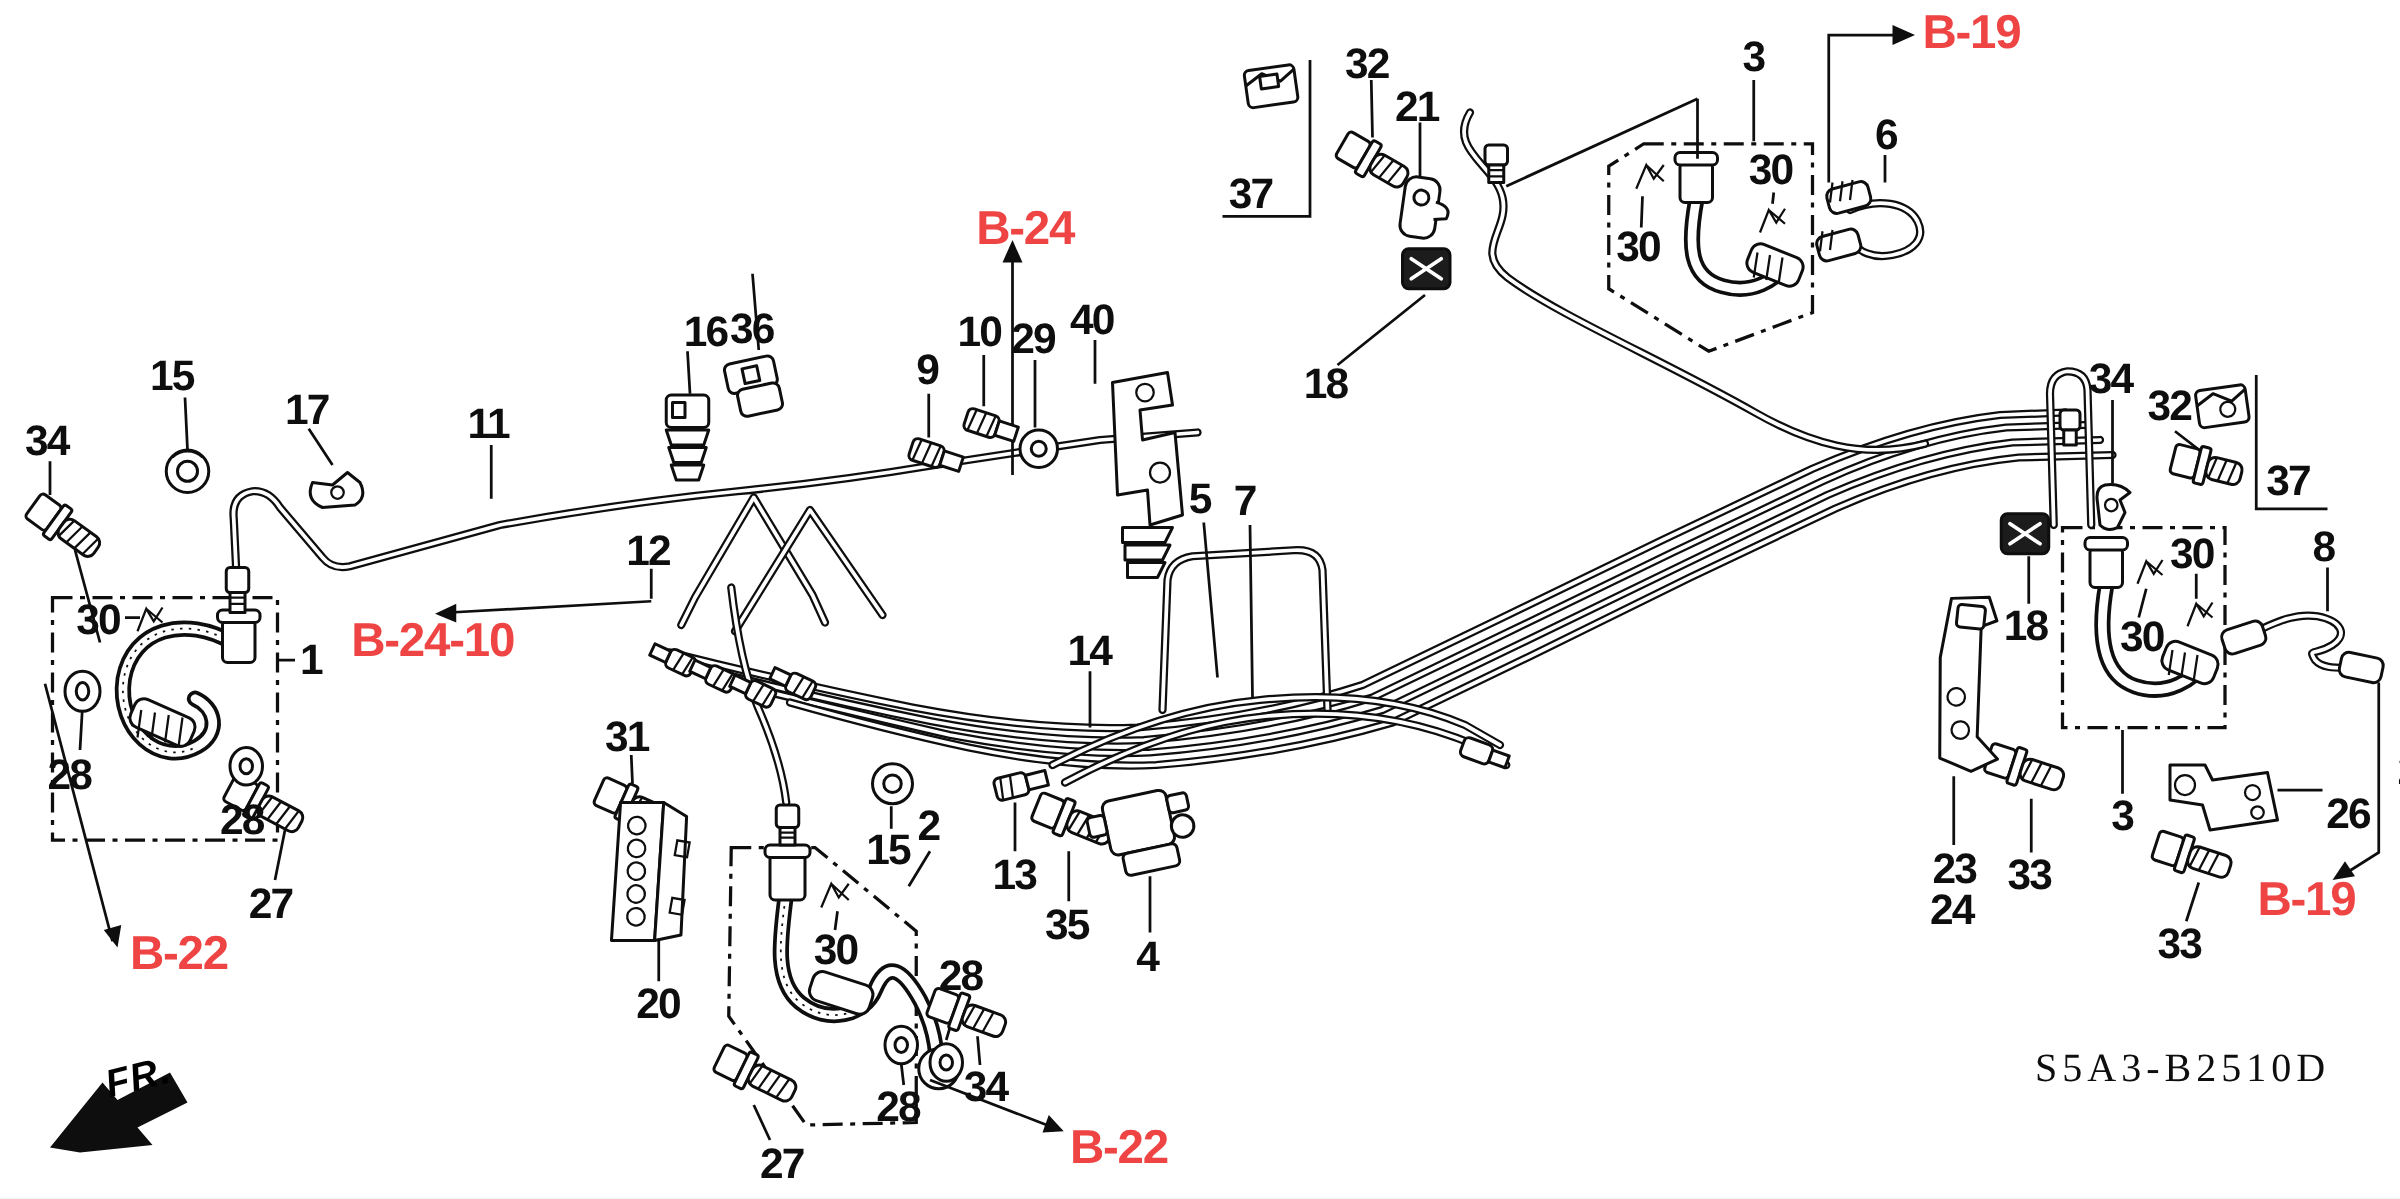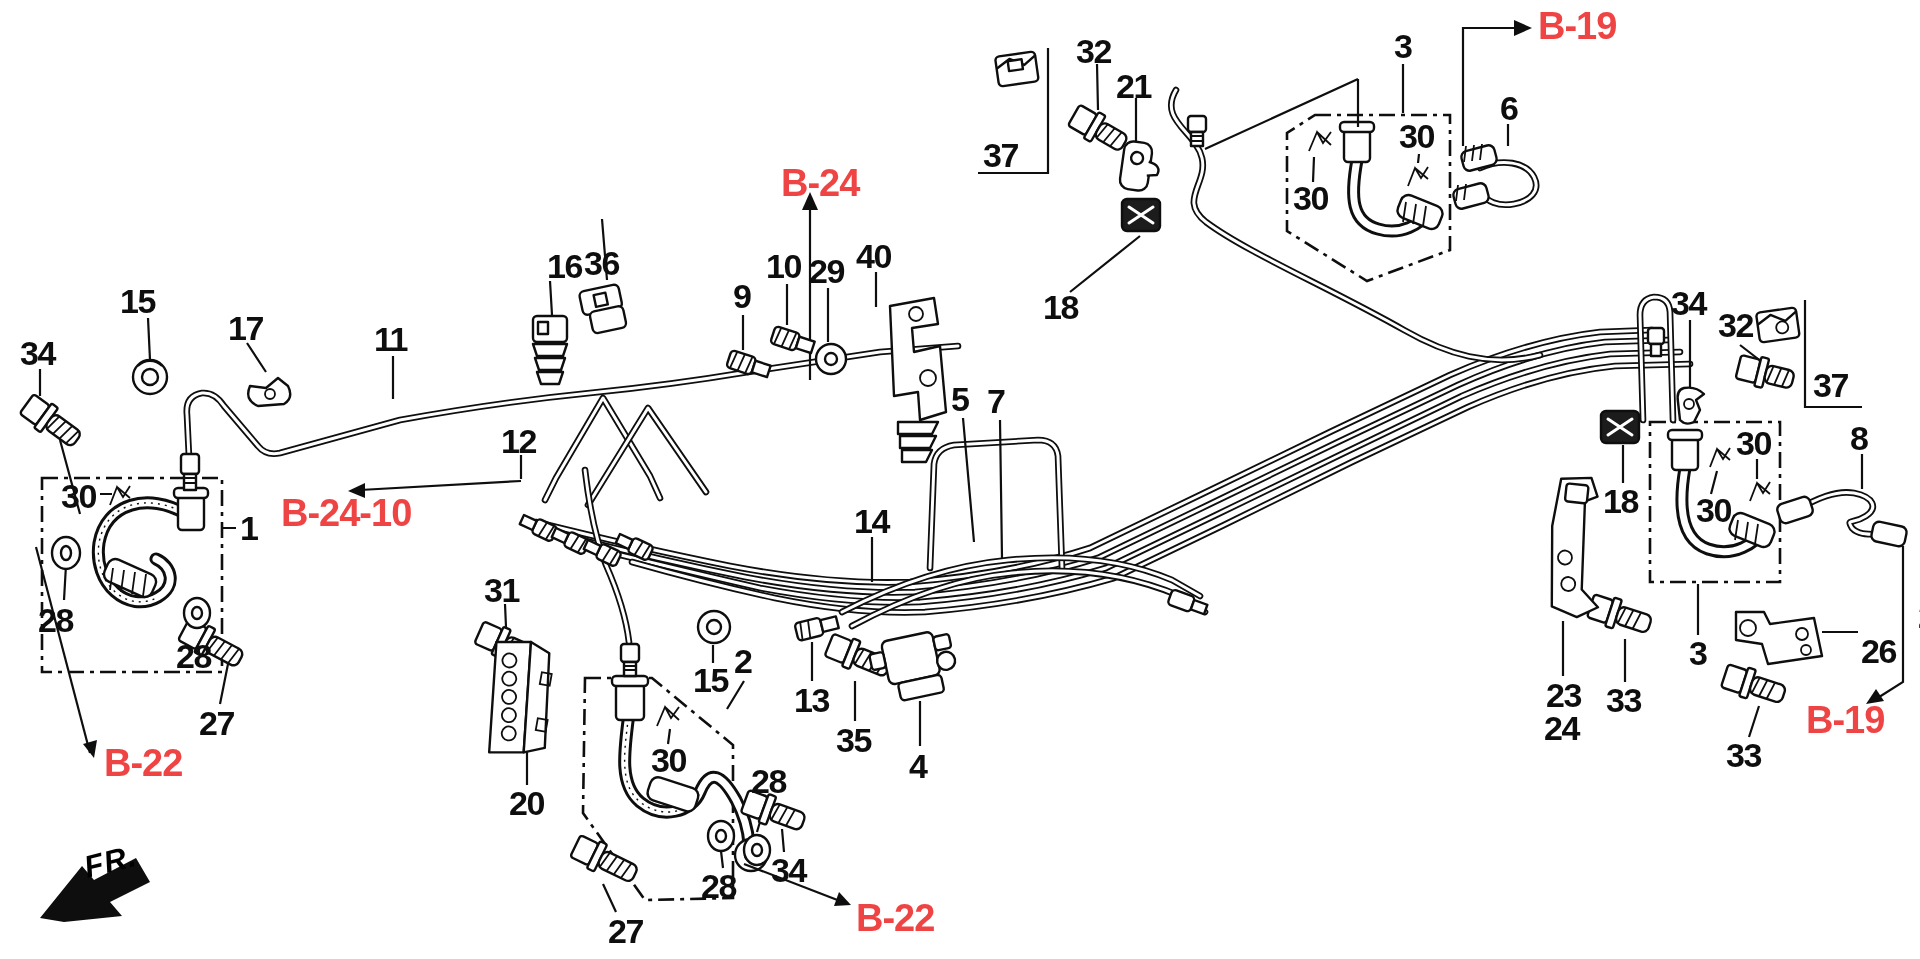--- a/index.html
+++ b/index.html
@@ -494,15 +494,16 @@
       <span class="plabel" style="left: 1861px; top: 634px;">26</span>
       <span class="plabel" style="left: 1726px; top: 738px;">33</span>
       <span class="rlabel" style="left: 781px; top: 164px;">B-24</span>
       <span class="rlabel" style="left: 281px; top: 494px;">B-24-10</span>
       <span class="rlabel" style="left: 104px; top: 744px;">B-22</span>
       <span class="rlabel" style="left: 856px; top: 899px;">B-22</span>
       <span class="rlabel" style="left: 1538px; top: 7px;">B-19</span>
       <span class="rlabel" style="left: 1806px; top: 701px;">B-19</span>
     </div>
 
+<div id="diagram-code">S5A3-B2510D</div>
 <div id="fr-text">FR.</div>
 
 </div>
 
 </body></html>

